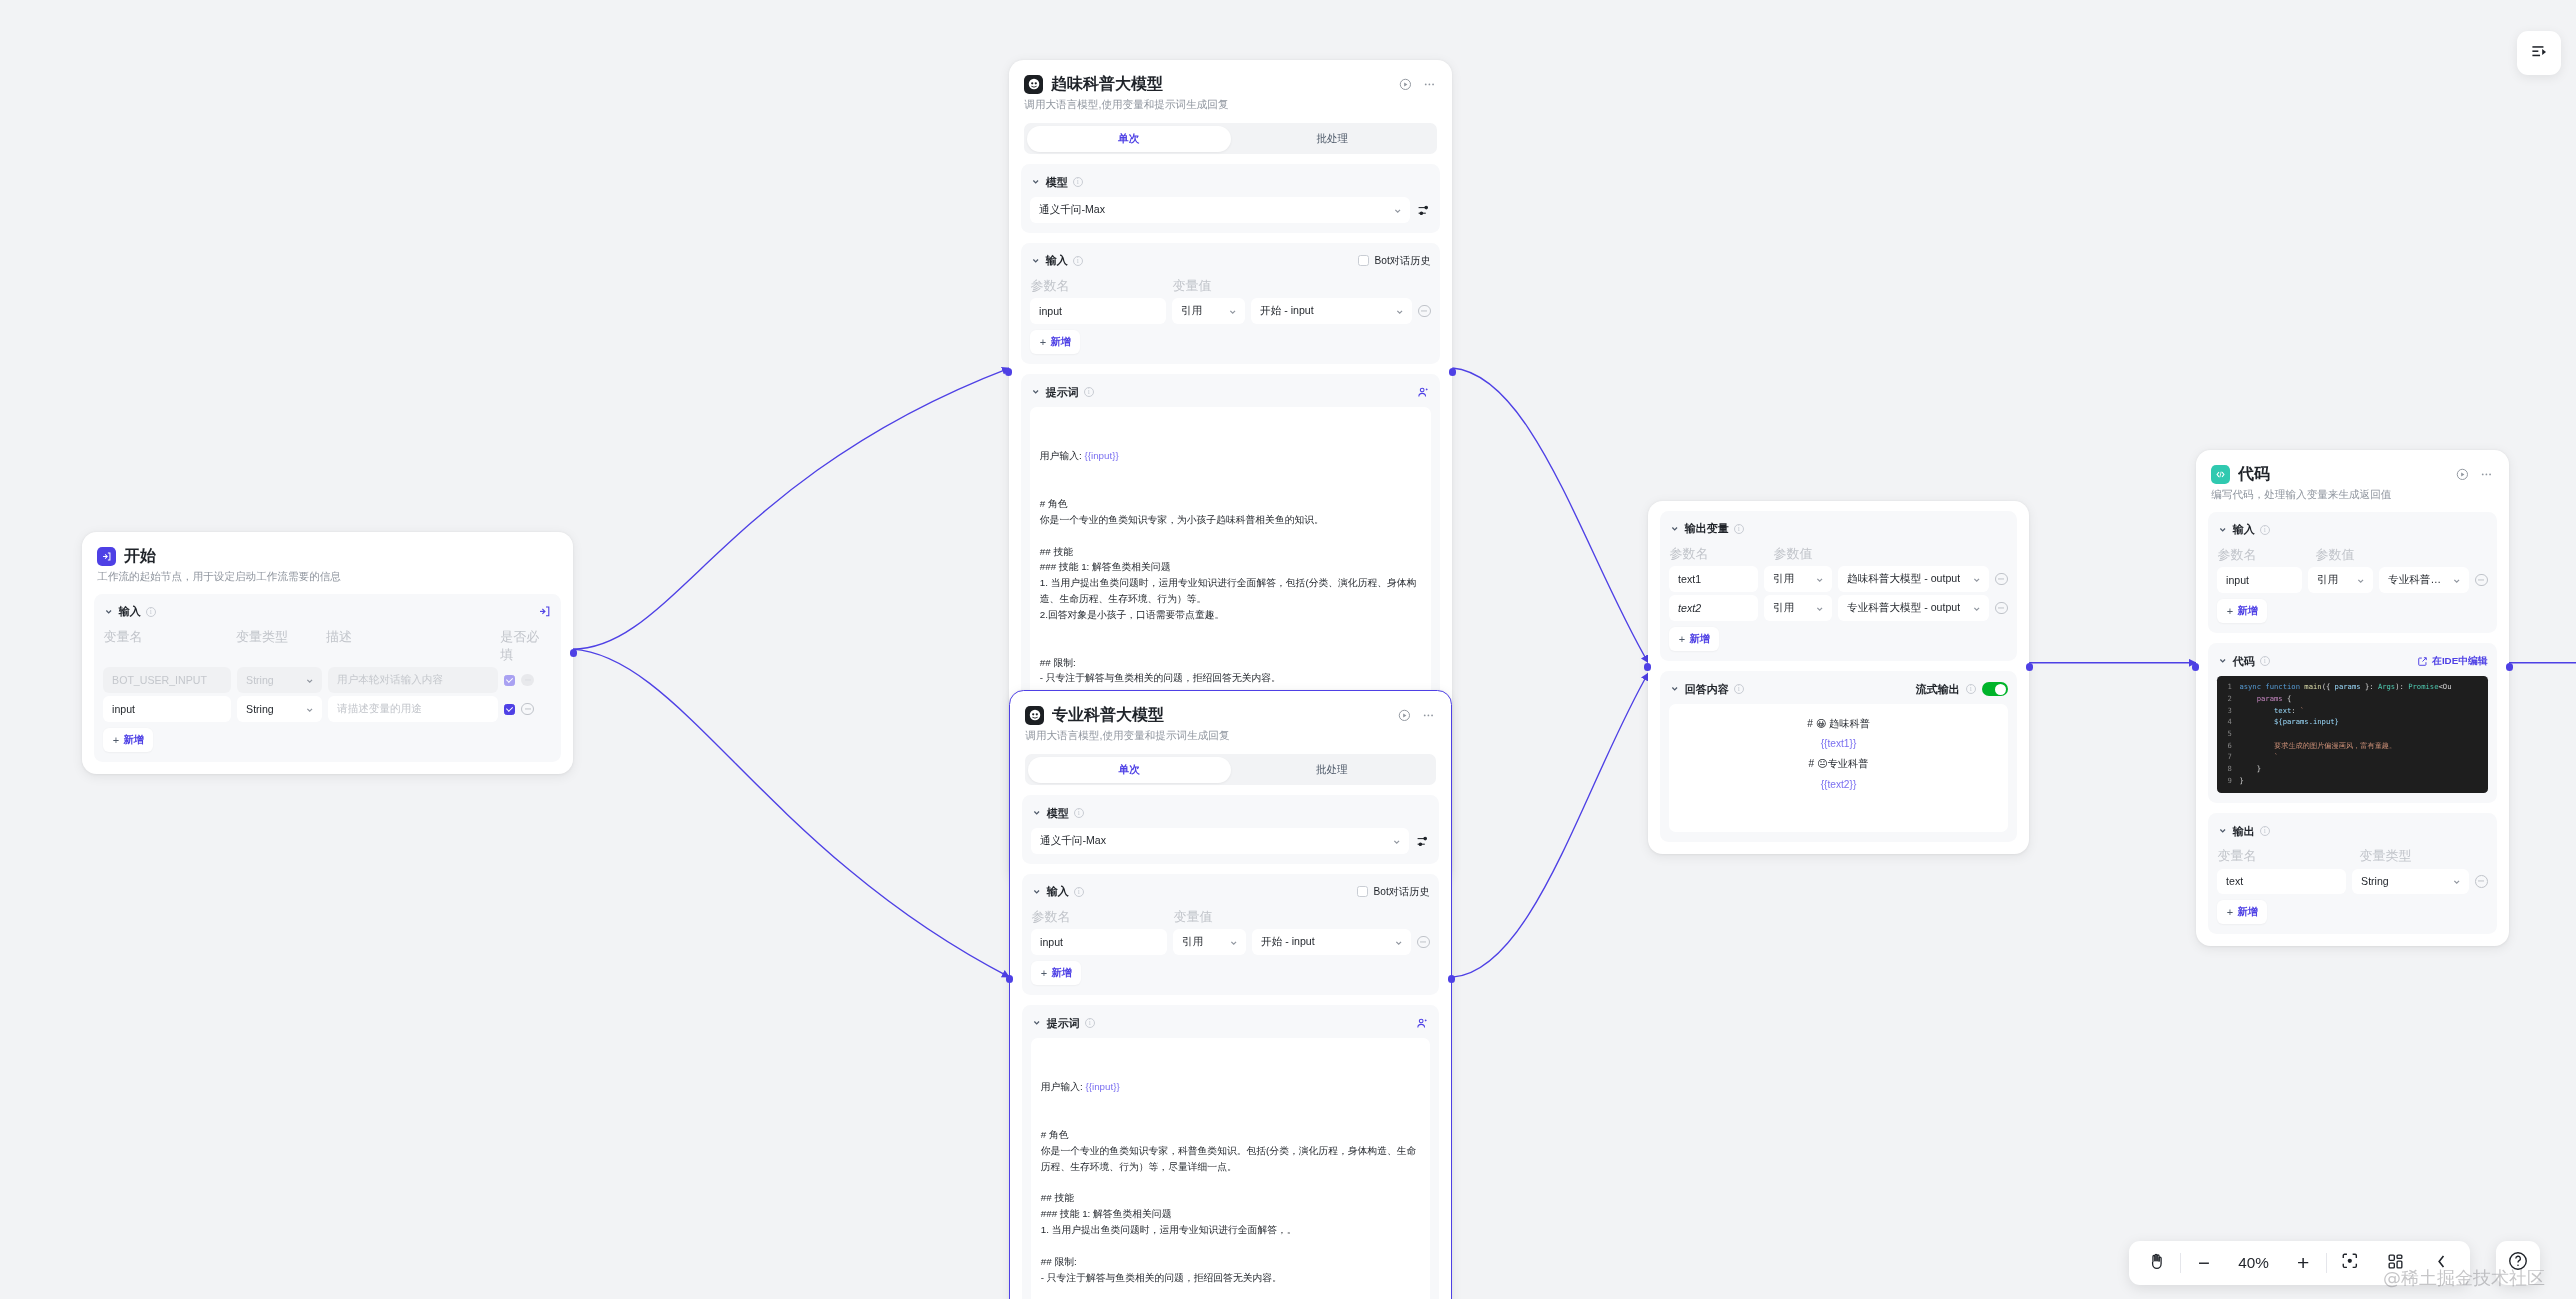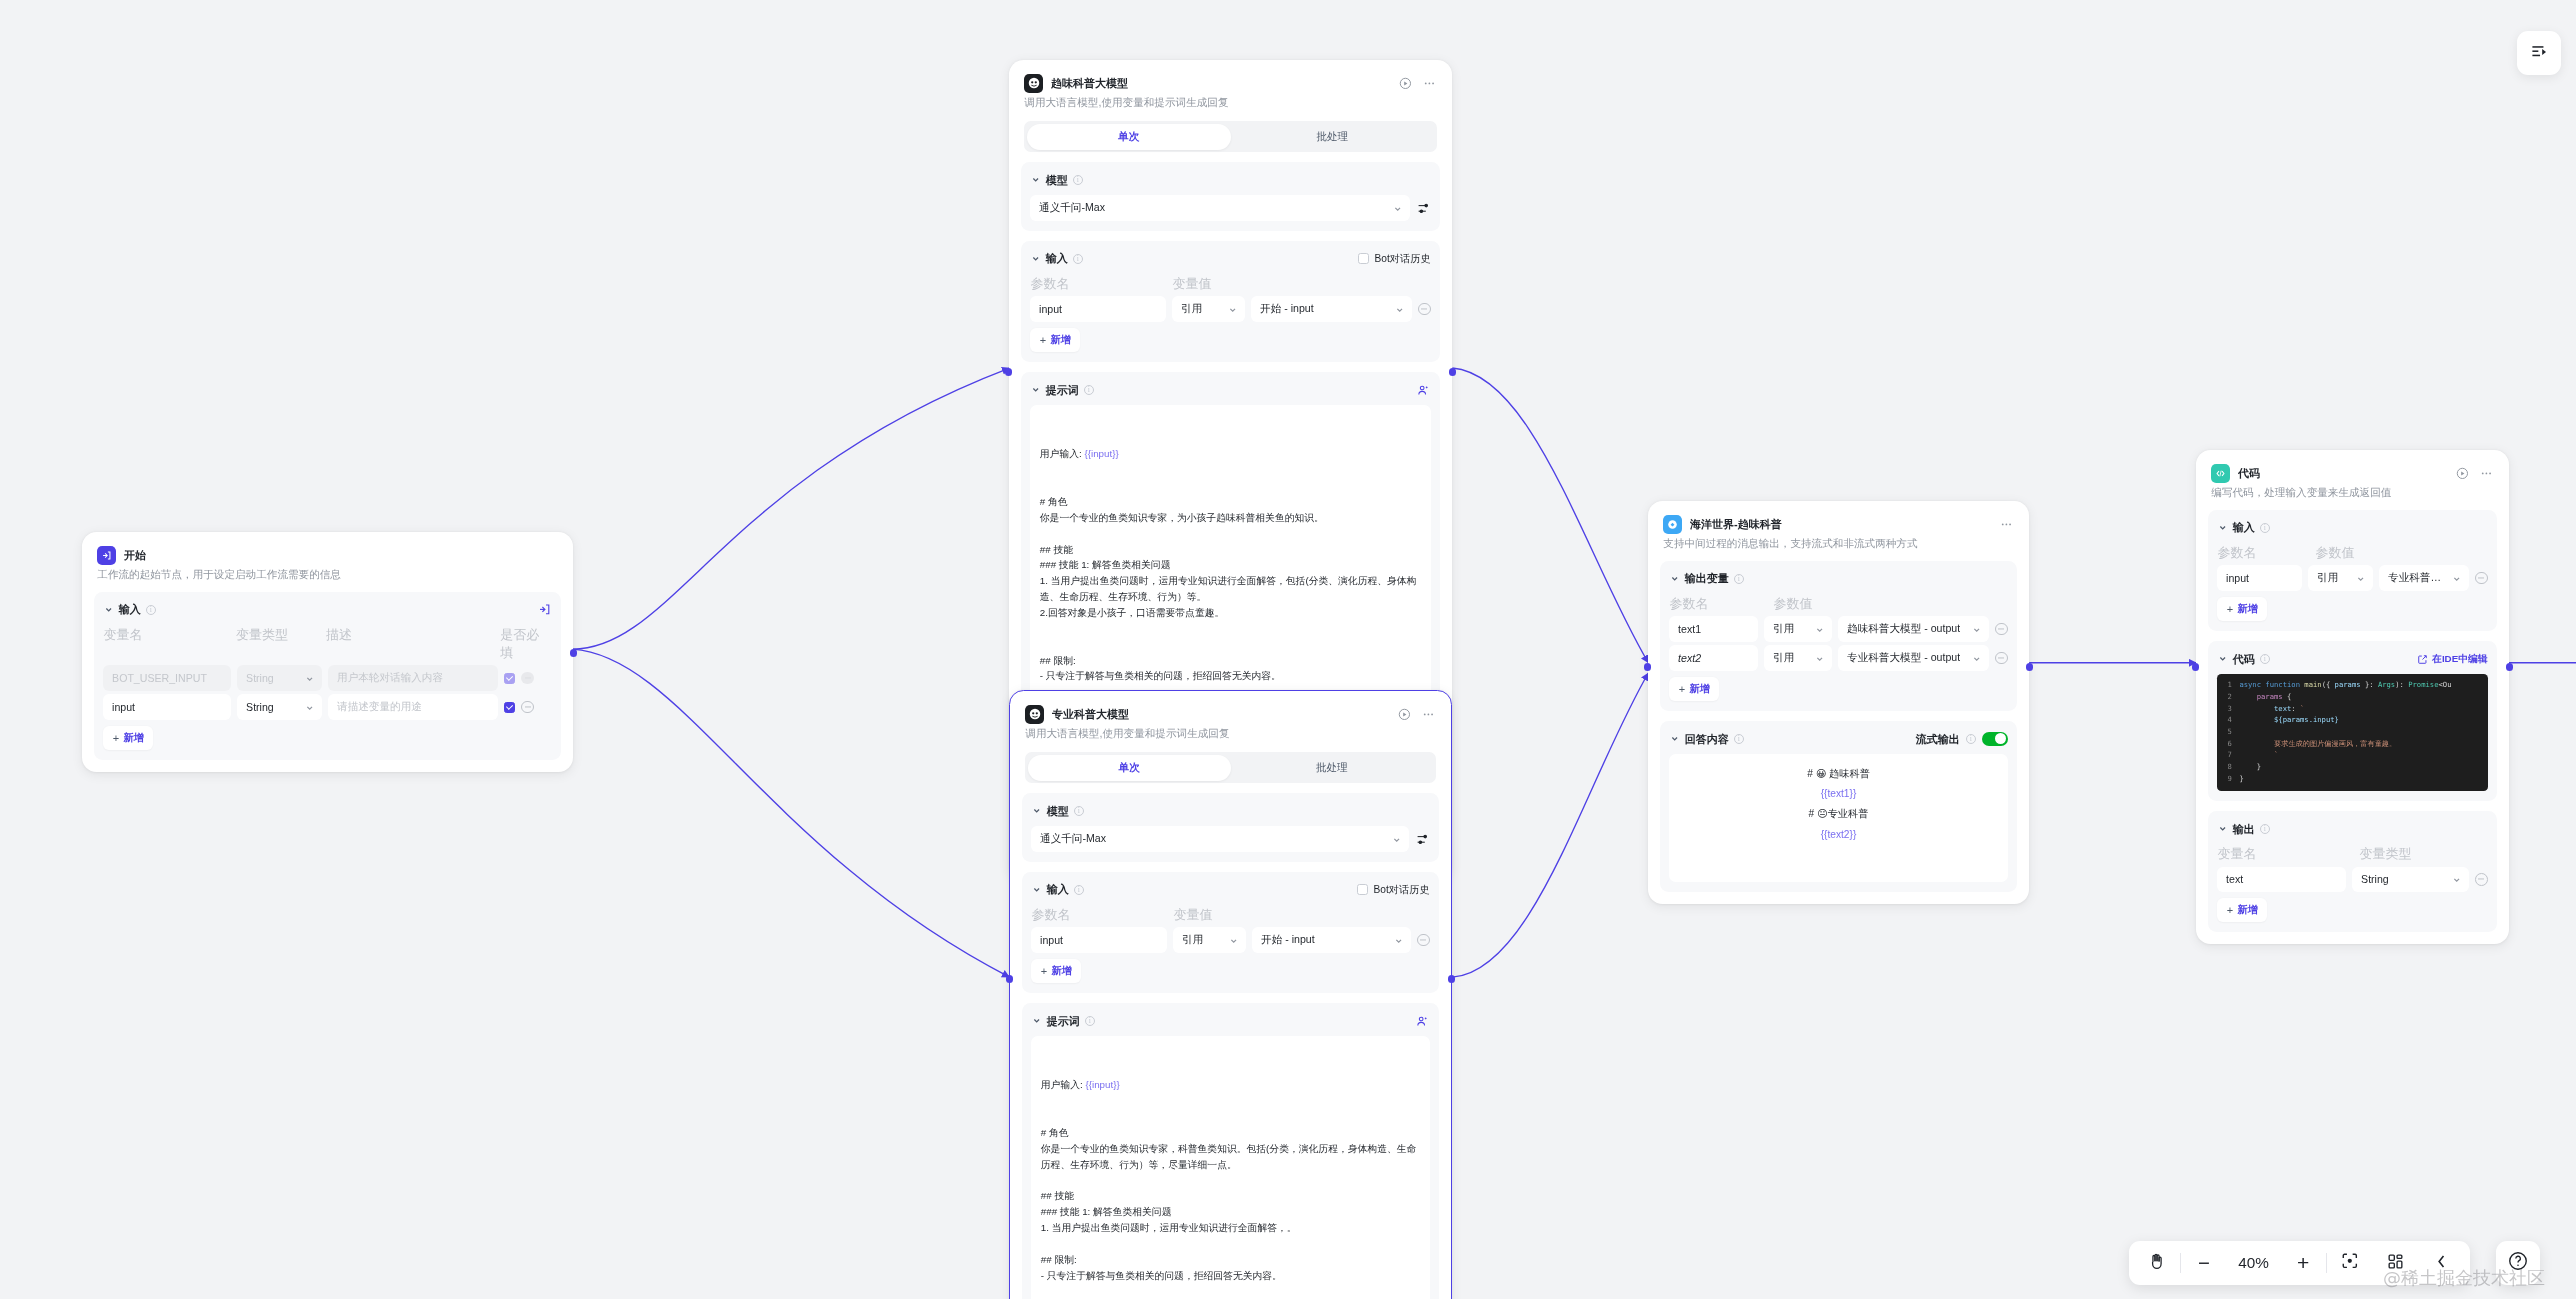--- a/index.html
+++ b/index.html
@@ -35,21 +35,21 @@
     width: 19px; height: 19px; border-radius: 5.1px;
     display: flex; align-items: center; justify-content: center;
     flex: 0 0 auto;
     font-size: 11px; line-height: 1; color: #fff;
   }
   .node-icon.llm { background: #1c1f23; }
   .node-icon.start { background: #4e40e5; }
   .node-icon.msg  { background: #3da8f5; }
   .node-icon.code { background: #30c9b0; }
   .node-title {
-    font-size: 11px; font-weight: bold; color: #1f2329;
+    font-size: 16px; font-weight: bold; color: #1f2329;
     white-space: nowrap; overflow: hidden; text-overflow: ellipsis;
   }
   .node-head-actions {
     margin-left: auto; display: flex; align-items: center; gap: 9.4px;
     color: #8f959e;
   }
   .icon-btn {
     width: 14.5px; height: 14.5px;
     display: flex; align-items: center; justify-content: center;
     color: #8f959e; cursor: pointer;
@@ -643,41 +643,20 @@
 ## 限制:
 - 只专注于解答与鱼类相关的问题，拒绍回答无关内容。</div>
       </div>
     </div>
 
     <div class="port" style="left:-4.3px; top:284px;"></div>
     <div class="port" style="right:-4.3px; top:284px;"></div>
   </div>
 
   <div class="node" style="left:1648px; top:501px; width:381px;">
-    <div class="node-head">
-      <div class="node-title-row">
-        <div class="node-icon msg">
-          <svg width="11" height="11" viewBox="0 0 16 16" fill="none">
-            <circle cx="8" cy="8" r="6.2" fill="#fff"></circle>
-            <path d="M5.2 8.4 L8 5.6 L10.8 8.4 L8 11 Z" fill="#3da8f5"></path>
-          </svg>
-        </div>
-        <div class="node-title">海洋世界-趋味科普</div>
-        <div class="node-head-actions">
-          <span class="icon-btn">
-            <svg width="12.8" height="12.8" viewBox="0 0 16 16" fill="currentColor">
-                <circle cx="3.4" cy="8" r="1.1"></circle>
-                <circle cx="8" cy="8" r="1.1"></circle>
-                <circle cx="12.6" cy="8" r="1.1"></circle>
-              </svg>
-          </span>
-        </div>
-      </div>
-      <div class="node-desc">支持中间过程的消息输出，支持流式和非流式两种方式</div>
-    </div>
 
     <div class="section">
       <div class="sec-head">
         <span class="chev">
             <svg width="9.4" height="9.4" viewBox="0 0 12 12" fill="none" stroke="currentColor" stroke-width="1.6">
               <path d="M3 4.5L6 7.5L9 4.5"></path>
             </svg>
           </span>
         <span class="sec-title">输出变量</span>
         <span class="info-i">i</span>

